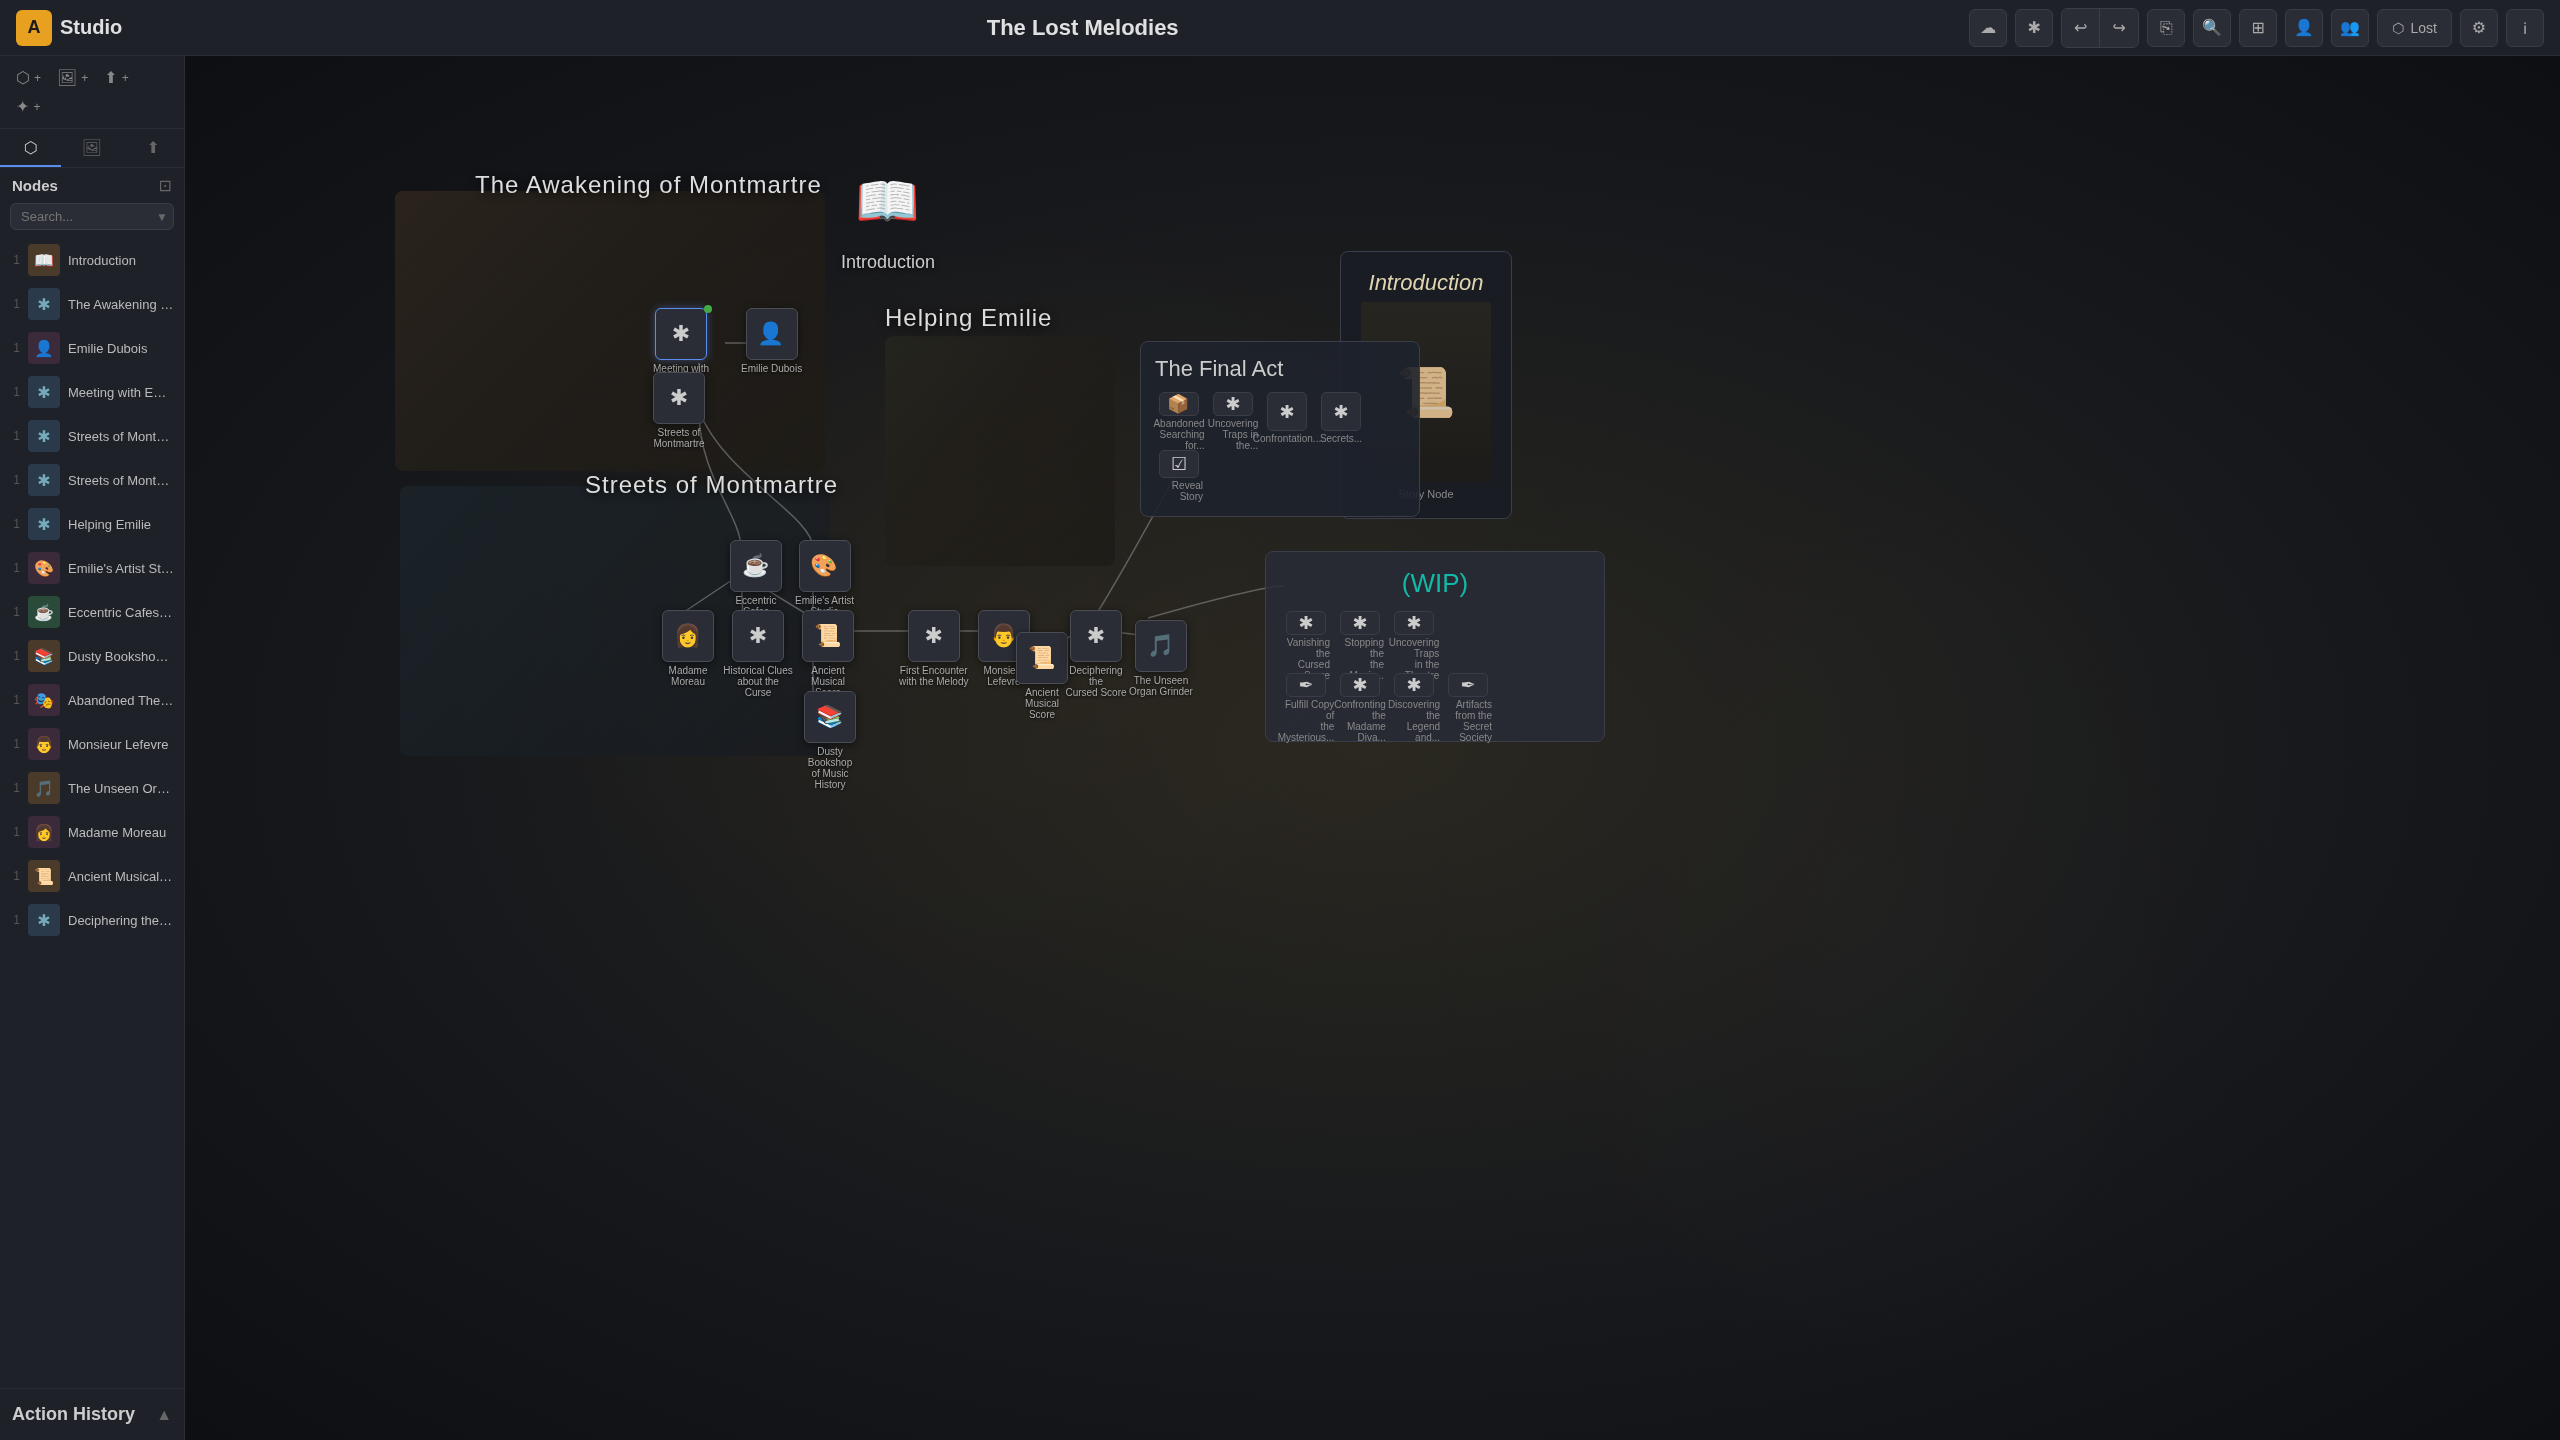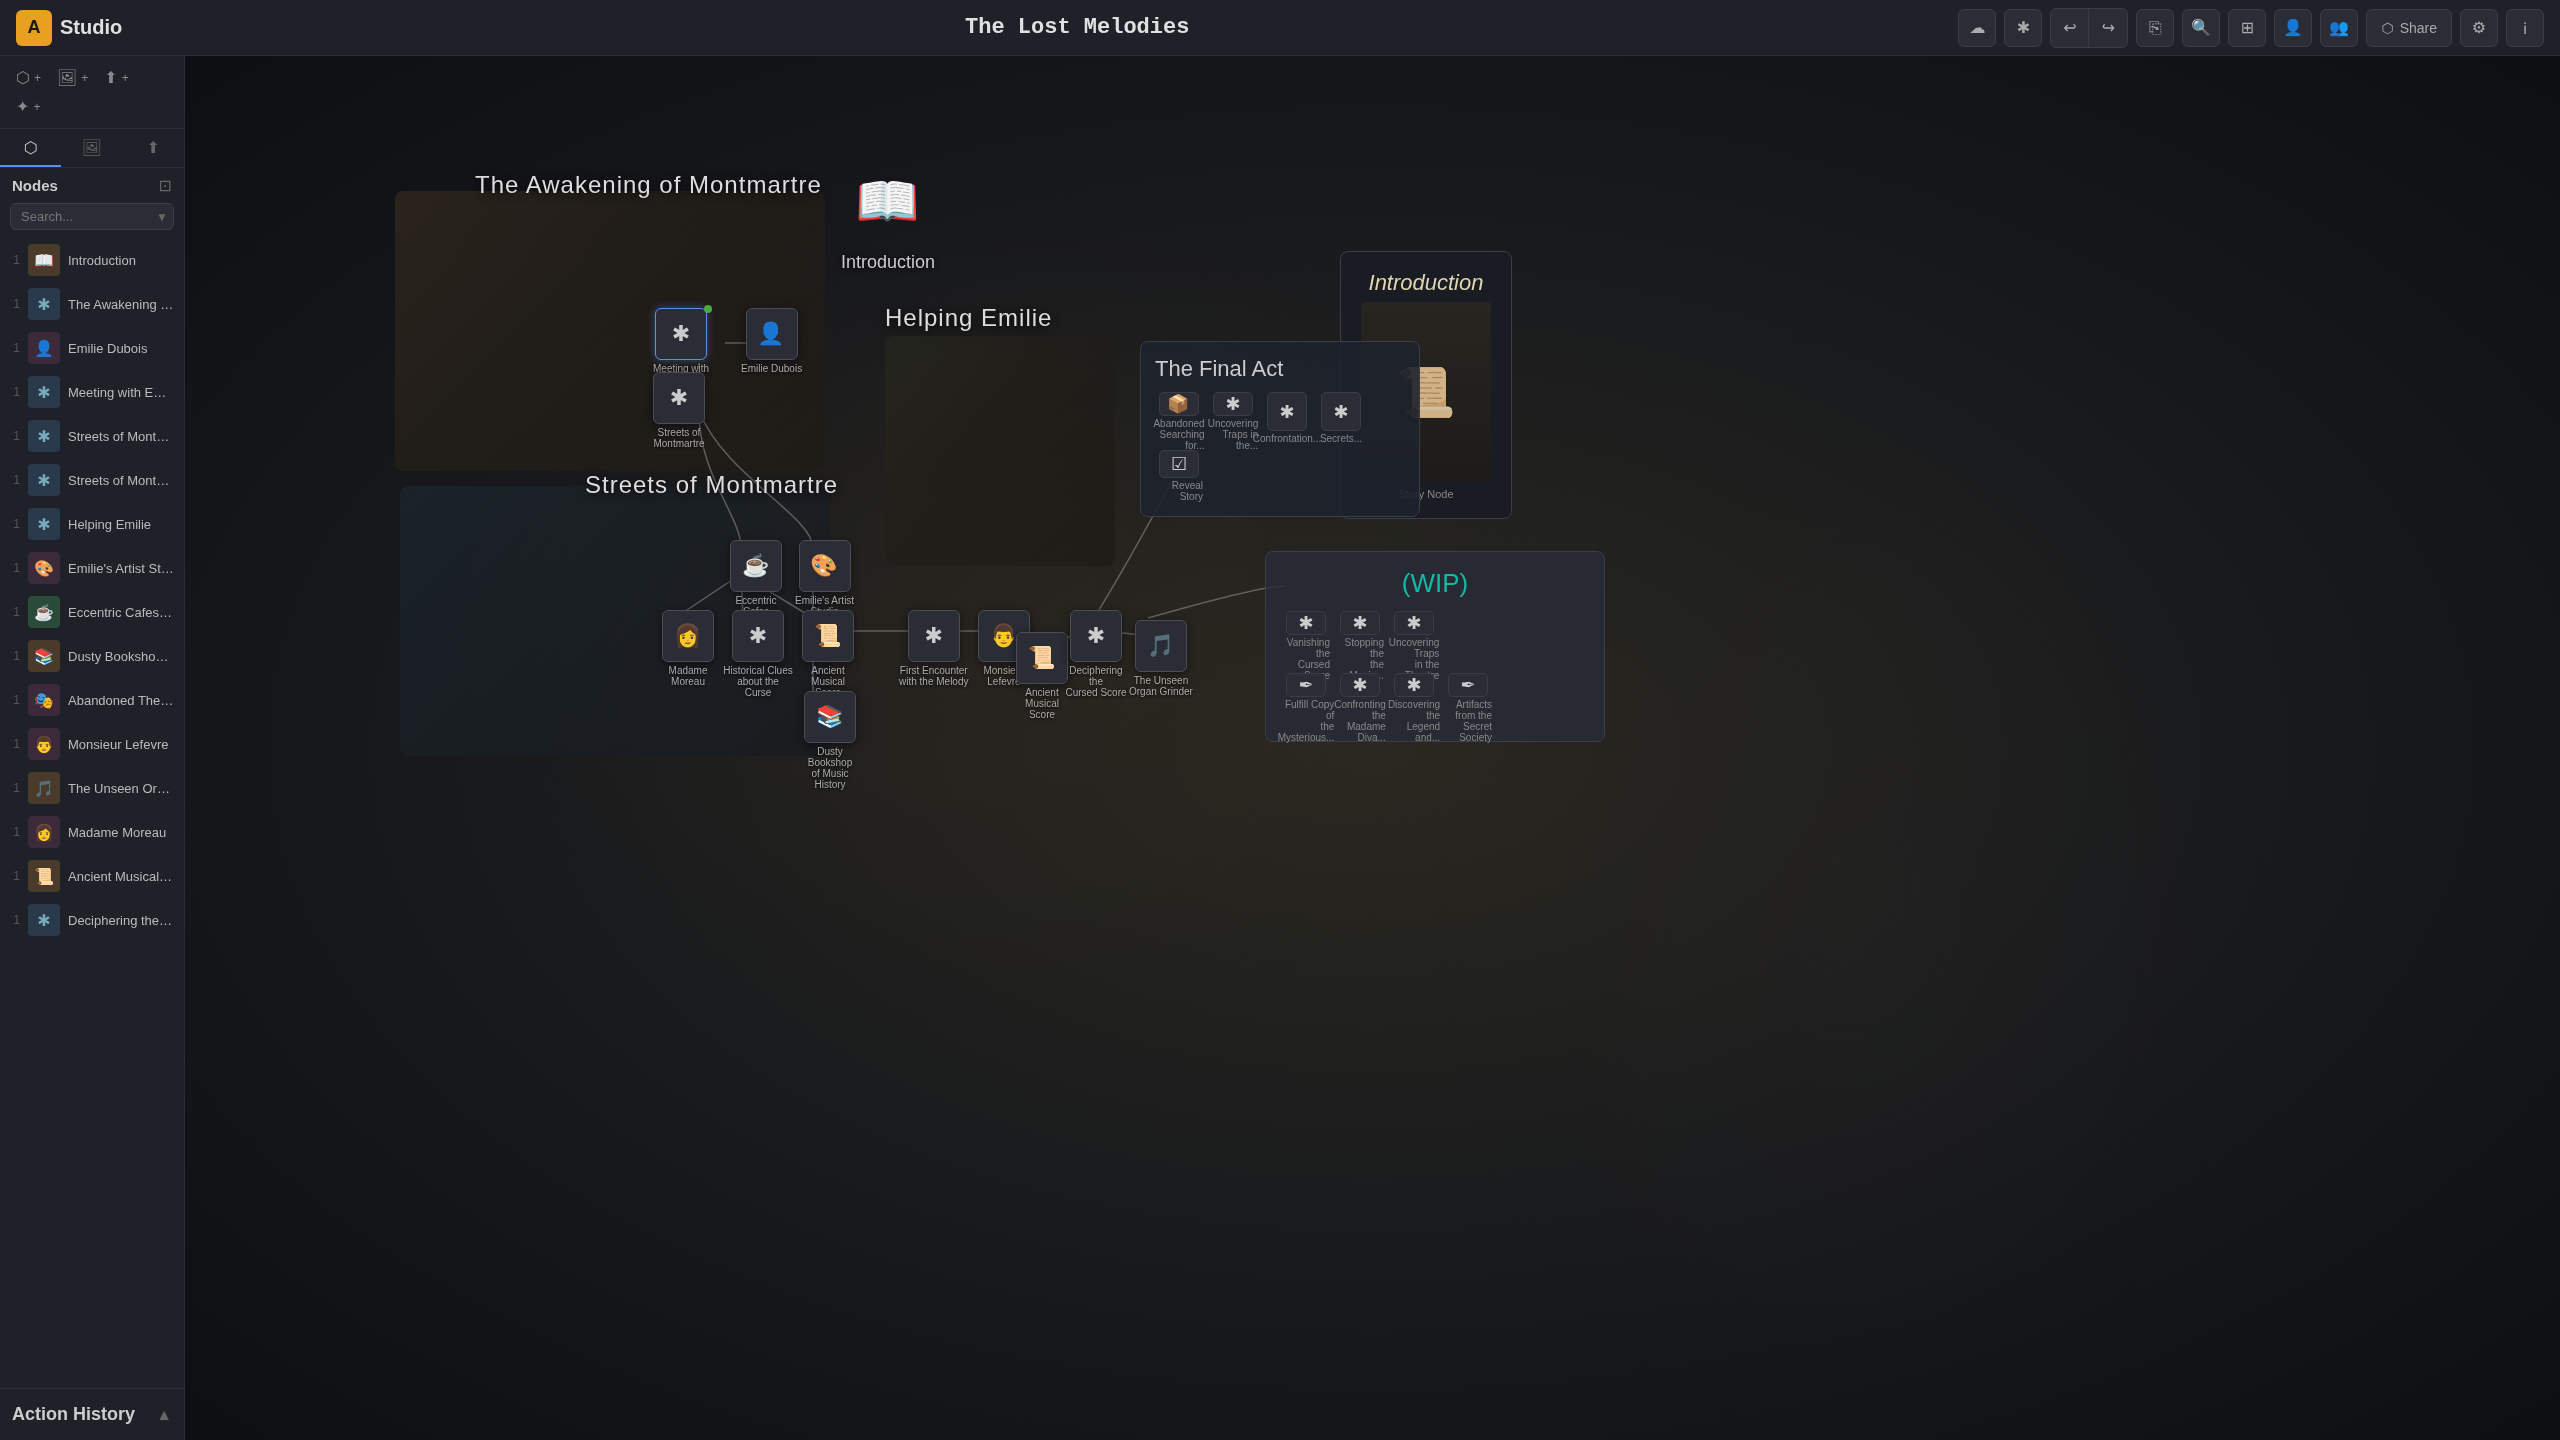--- a/index.html
+++ b/index.html
@@ -23,21 +23,21 @@
     .logo-icon {
       width: 36px; height: 36px;
       background: #e8a020;
       border-radius: 6px;
       display: flex; align-items: center; justify-content: center;
       font-size: 18px; color: #1a1a1a; font-weight: bold;
     }
     .logo-text { color: #e0e0e0; font-size: 20px; font-weight: 600; }
     .topbar-title {
       flex: 1; text-align: center;
-      font-size: 22px; font-weight: 600; color: #e0e0e0; font-family: Liberation Mono, monospace;
+      font-size: 22px; font-weight: 600; color: #e0e0e0;
     }
     .topbar-actions {
       display: flex; align-items: center; gap: 8px;
     }
     .tb-btn {
       background: #2a2d35; border: 1px solid #3a3d45;
       border-radius: 6px; color: #aaa;
       width: 38px; height: 38px;
       display: flex; align-items: center; justify-content: center;
       font-size: 16px; cursor: pointer;
@@ -327,21 +327,21 @@
       <div class="tb-btn">↩</div>
       <div class="tb-btn">↪</div>
     </div>
     <div class="tb-btn">⎘</div>
     <div class="tb-btn">🔍</div>
     <div class="tb-btn">⊞</div>
     <div class="tb-btn">👤</div>
     <div class="tb-btn">👥</div>
     <div class="share-btn">
       <span>⬡</span>
-      <span>Share</span>
+      <span>Lost</span>
     </div>
     <div class="tb-btn">⚙</div>
     <div class="tb-btn">ℹ</div>
   </div>
 </div>
 
 <div class="body-wrap">
 
   <div class="sidebar">
     <div class="sidebar-toolbar">

